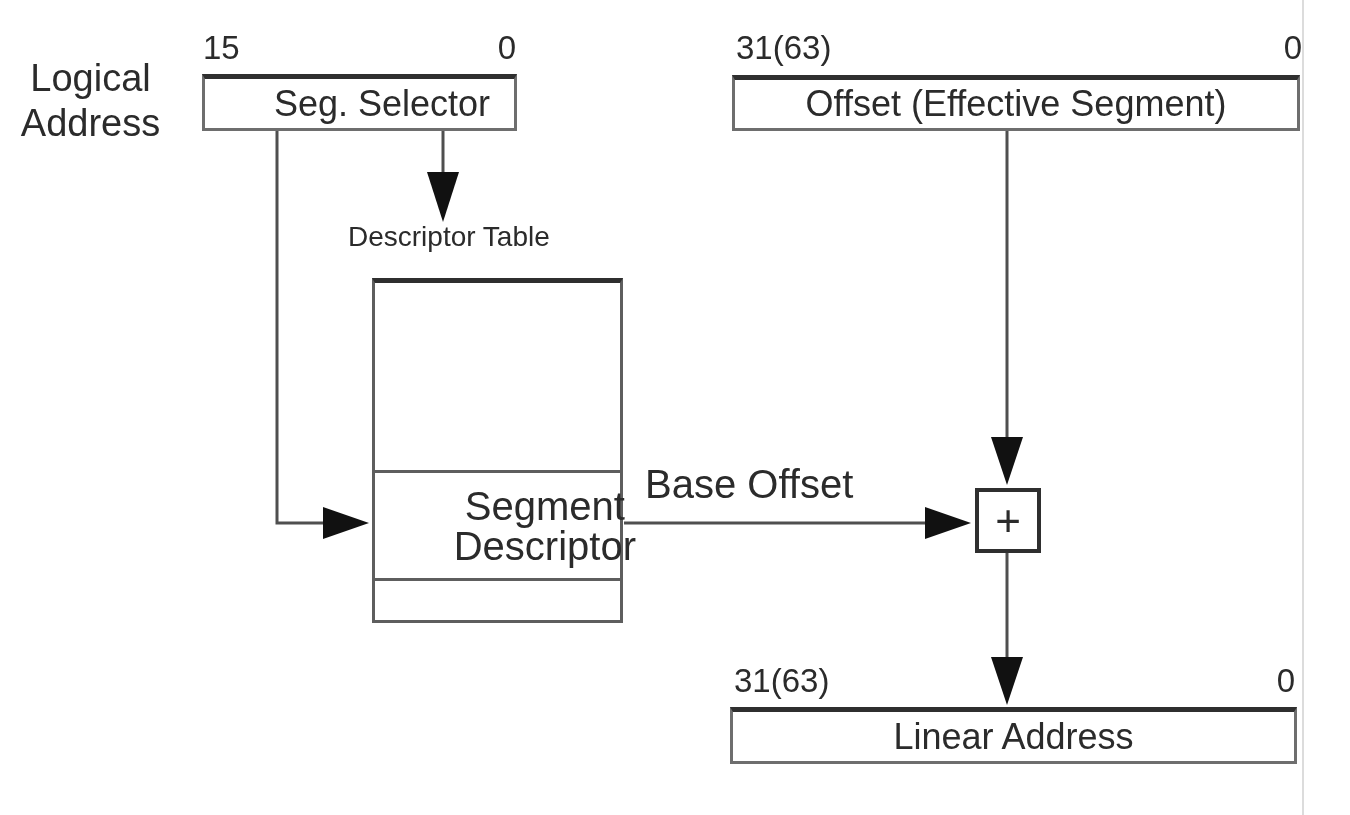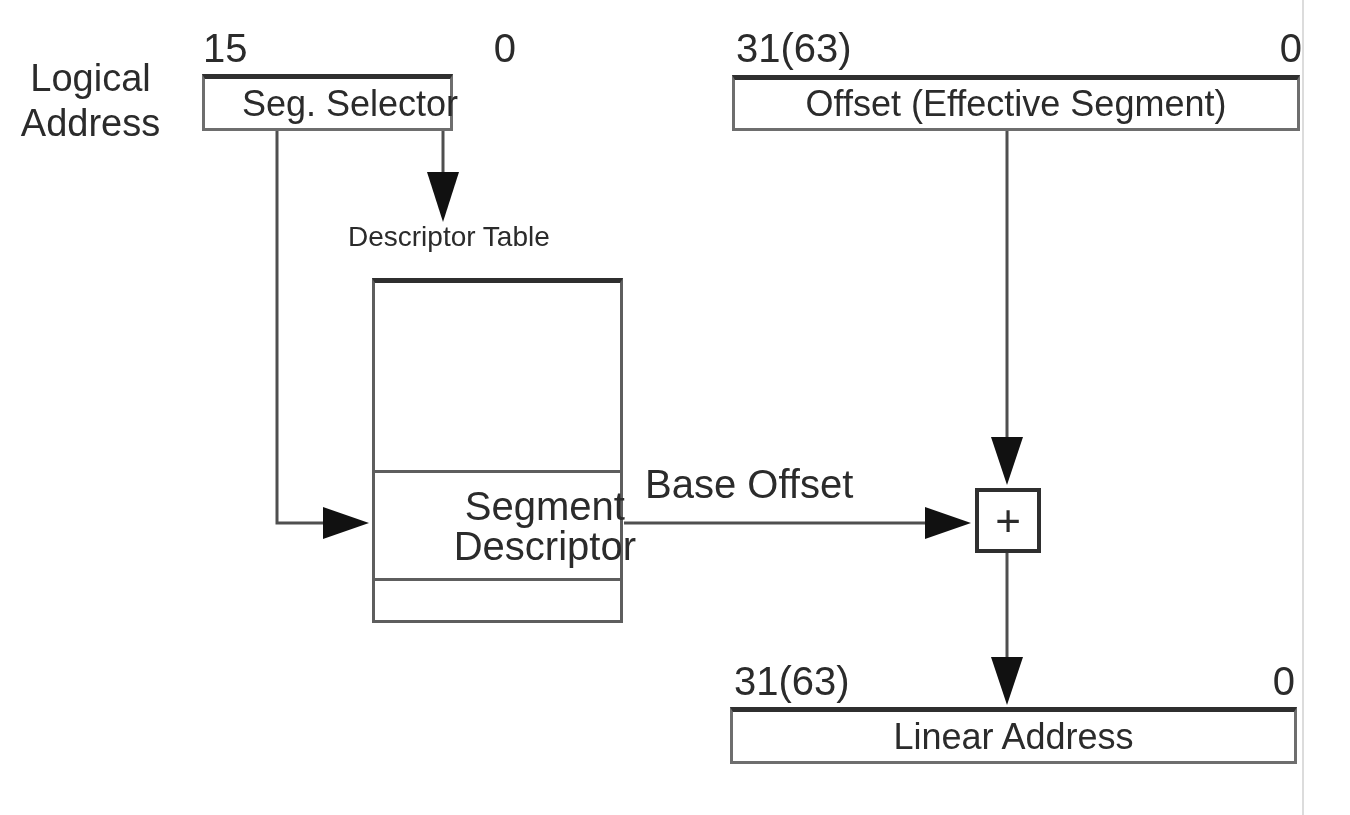--- a/index.html
+++ b/index.html
@@ -44,40 +44,40 @@
   }
   .base-label {
     left: 645px; top: 462px; width: 280px;
     font-size: 40px; white-space: nowrap;
   }
 
   
   .bits {
     display: flex;
     justify-content: space-between;
-    font-size: 40px;
+    font-size: 33px;
     line-height: 36px;
   }
   .bits-seg    { left: 203px; top: 30px;  width: 313px; }
   .bits-offset { left: 736px; top: 30px;  width: 566px; }
   .bits-linear { left: 734px; top: 663px; width: 561px; }
 
   
   .field-box {
     box-sizing: border-box;
     border: 3px solid #6e6e6e;
     border-top: 5px solid #2f2f2f;
     background: #ffffff;
     display: flex;
     align-items: center;
     justify-content: center;
     font-size: 36px;
     white-space: nowrap;
   }
-  .seg-box    { left: 202px; top: 74px;  width: 251px; height: 57px; padding-left: 45px; }
+  .seg-box    { left: 202px; top: 74px;  width: 315px; height: 57px; padding-left: 45px; }
   .offset-box { left: 732px; top: 75px;  width: 568px; height: 56px; }
   .linear-box { left: 730px; top: 707px; width: 567px; height: 57px; align-items: center; }
 
   
   .desc-table {
     left: 372px; top: 278px; width: 251px; height: 345px;
     box-sizing: border-box;
     border: 3px solid #5e5e5e;
     border-top: 5px solid #2f2f2f;
     background: #ffffff;

